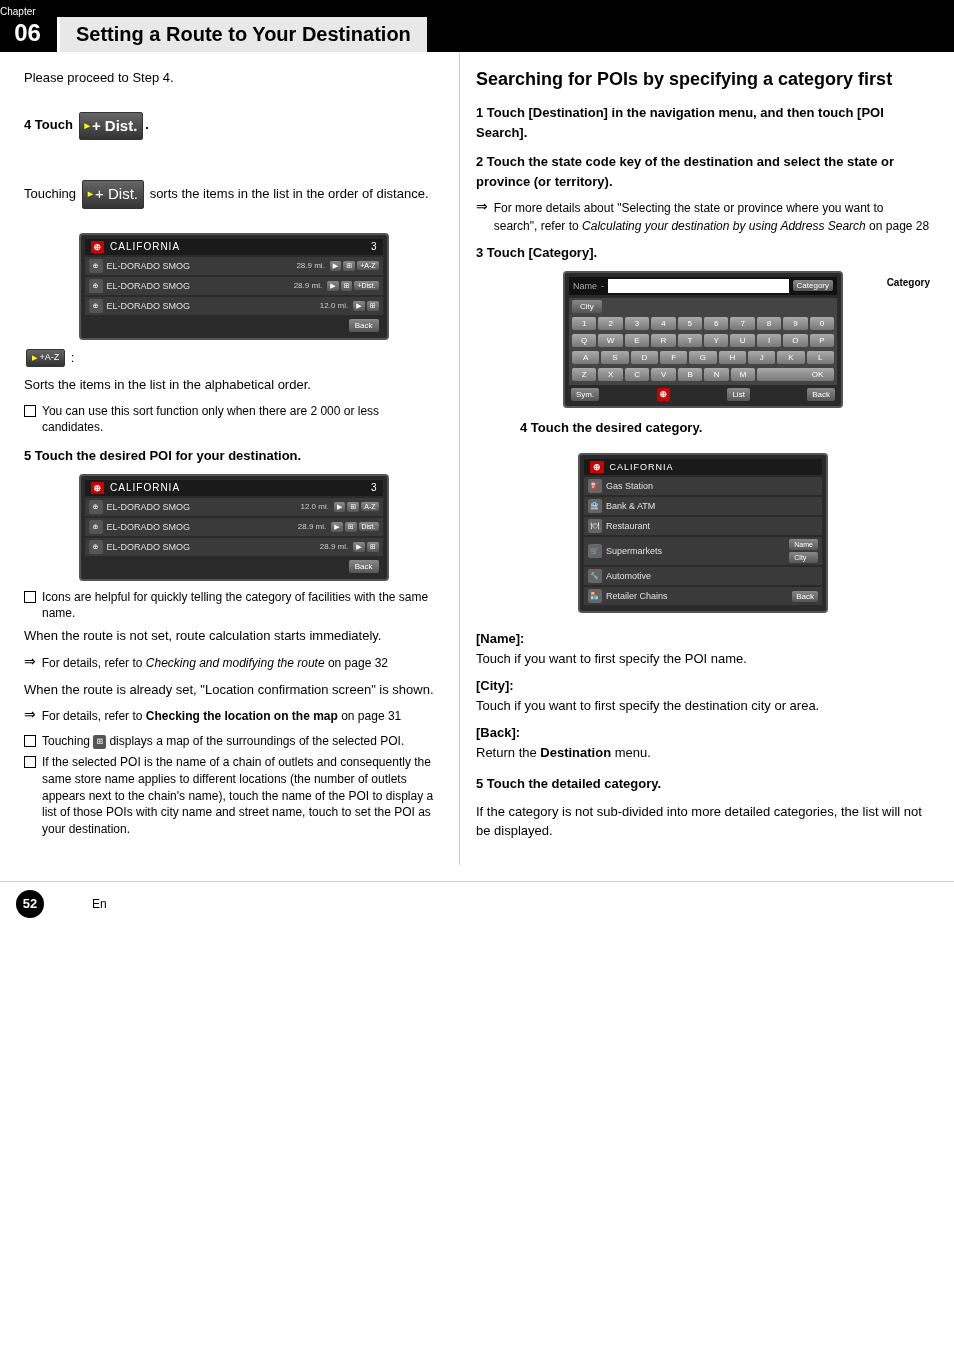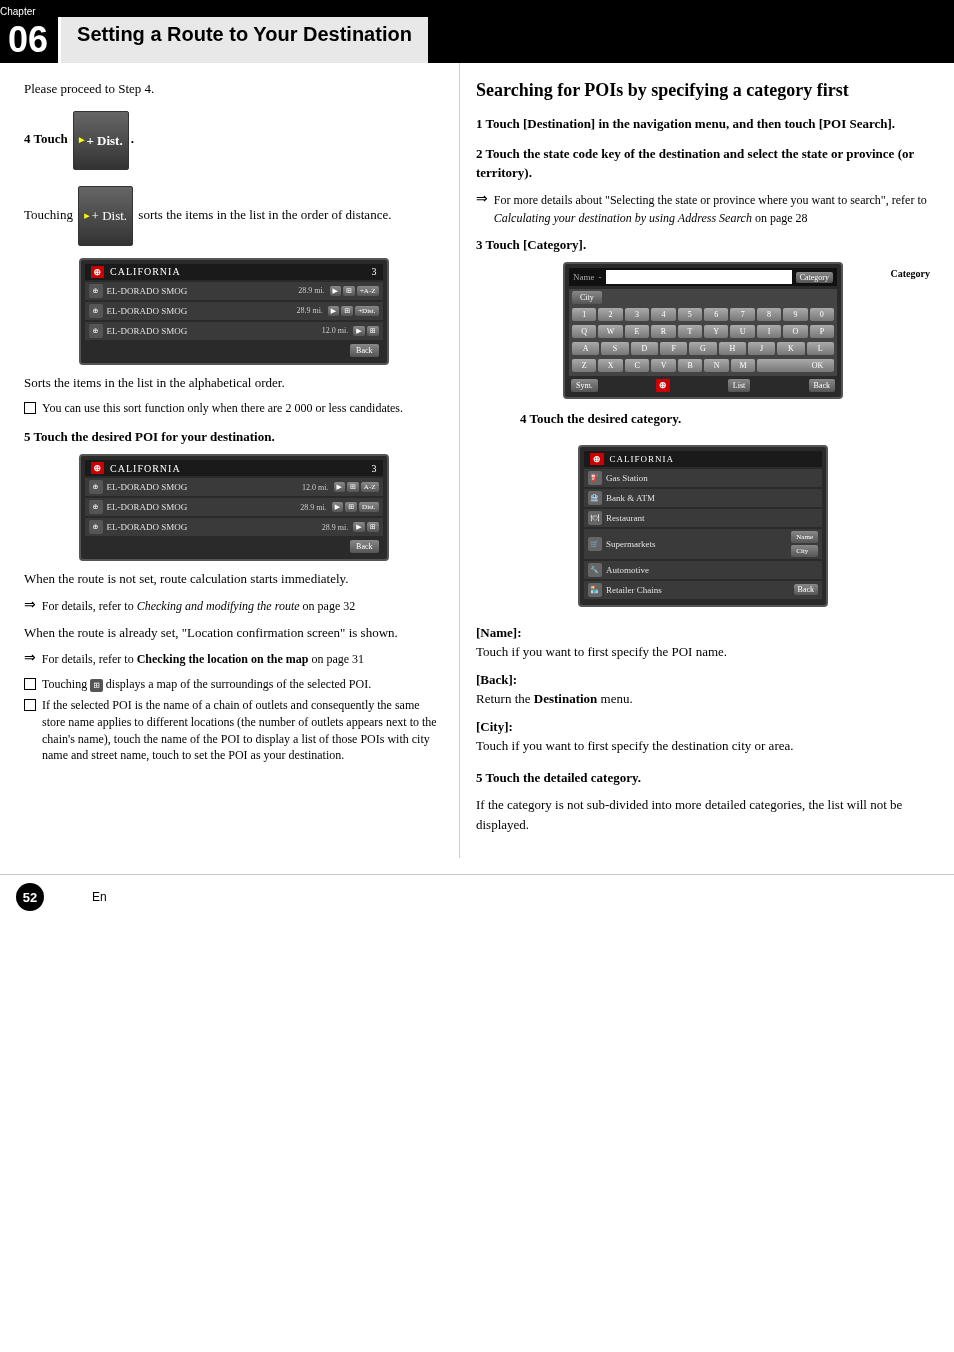--- a/index.html
+++ b/index.html
@@ -22,41 +22,40 @@
     }
     .chapter-label {
       color: #fff;
       font-size: 10px;
       padding: 2px 8px 0 0;
       align-self: flex-start;
     }
     .chapter-number {
       background: #000;
       color: #fff;
-      font-size: 36px;
+      font-size: 24px;
       font-weight: bold;
       padding: 2px 10px 2px 8px;
       border-right: 3px solid #fff;
       min-width: 60px;
       text-align: center;
     }
     .chapter-title {
       background: #e8e8e8;
       flex: 1;
       padding: 6px 16px;
       font-size: 20px;
       font-weight: bold;
       color: #000;
     }
 
     
     .main-content {
       display: flex;
       padding: 0;
-      font-family: Liberation Serif, serif;
     }
     .left-col {
       width: 460px;
       padding: 16px 16px 16px 24px;
       border-right: 1px solid #ccc;
     }
     .right-col {
       width: 494px;
       padding: 16px 24px 16px 16px;
     }
@@ -349,26 +348,26 @@
       font-size: 12px;
       color: #000;
     }
 
     
     .dist-btn {
       display: inline-flex;
       align-items: center;
       background: linear-gradient(to bottom, #666, #333);
       color: #fff;
-      font-size: 13px;
-      padding: 19px 5px;
+      font-size: 15px;
+      padding: 2px 5px;
       border-radius: 2px;
       border: 1px solid #333;
       vertical-align: middle;
-      margin: 4px 2px;
+      margin: 16px 2px;
     }
     .dist-btn::before {
       content: '▶';
       font-size: 7px;
       margin-right: 2px;
       color: #ff0;
     }
     .az-btn {
       display: inline-flex;
       align-items: center;
@@ -446,20 +445,23 @@
         <span class="screen-row-text">EL-DORADO SMOG</span>
         <span class="screen-row-dist">12.0 mi.</span>
         <span class="screen-row-btn">▶</span>
         <span class="screen-row-btn">⊞</span>
       </div>
       <div class="screen-footer">
         <span class="screen-back-btn">Back</span>
       </div>
     </div>
 
+    <p style="margin-top:6px;">
+      <span class="az-btn">+A-Z</span>&nbsp;:
+    </p>
     <p>Sorts the items in the list in the alphabetical order.</p>
     <div class="note-box">
       <div class="note-checkbox"></div>
       <span class="note-text">You can use this sort function only when there are 2 000 or less candidates.</span>
     </div>
 
     <p style="margin-top:10px;">
       <strong>5   Touch the desired POI for your destination.</strong>
     </p>
 
@@ -490,20 +492,24 @@
         <span class="screen-row-text">EL-DORADO SMOG</span>
         <span class="screen-row-dist">28.9 mi.</span>
         <span class="screen-row-btn">▶</span>
         <span class="screen-row-btn">⊞</span>
       </div>
       <div class="screen-footer">
         <span class="screen-back-btn">Back</span>
       </div>
     </div>
 
+    <div class="note-box">
+      <div class="note-checkbox"></div>
+      <span class="note-text">Icons are helpful for quickly telling the category of facilities with the same name.</span>
+    </div>
 
     <p>When the route is not set, route calculation starts immediately.</p>
 
     <div class="arrow-note">
       <span class="arrow-symbol">⇒</span>
       <span class="arrow-text">
         <span>For details, refer to</span>
         <em>Checking and modifying the route</em>
         <span>on page 32</span>
       </span>
@@ -673,29 +679,29 @@
           <span class="screen-back-btn" style="font-size:8px;padding:1px 4px;">Back</span>
         </div>
       </div>
     </div>
 
     <p>
       <span class="bracket-term">[Name]:</span><br>
       <span>Touch if you want to first specify the POI name.</span>
     </p>
     <p style="margin-top:4px;">
+      <span class="bracket-term">[City]:</span><br>
+      <span>Touch if you want to first specify the destination city or area.</span>
+    </p>
+    <p style="margin-top:4px;">
       <span class="bracket-term">[Back]:</span><br>
       <span>Return the</span>
       <strong>Destination</strong>
       <span>menu.</span>
     </p>
-    <p style="margin-top:4px;">
-      <span class="bracket-term">[City]:</span><br>
-      <span>Touch if you want to first specify the destination city or area.</span>
-    </p>
 
     <p style="margin-top:12px;">
       <strong>5   Touch the detailed category.</strong>
     </p>
     <p>If the category is not sub-divided into more detailed categories, the list will not be displayed.</p>
 
   </div>
 
 </div>
 

